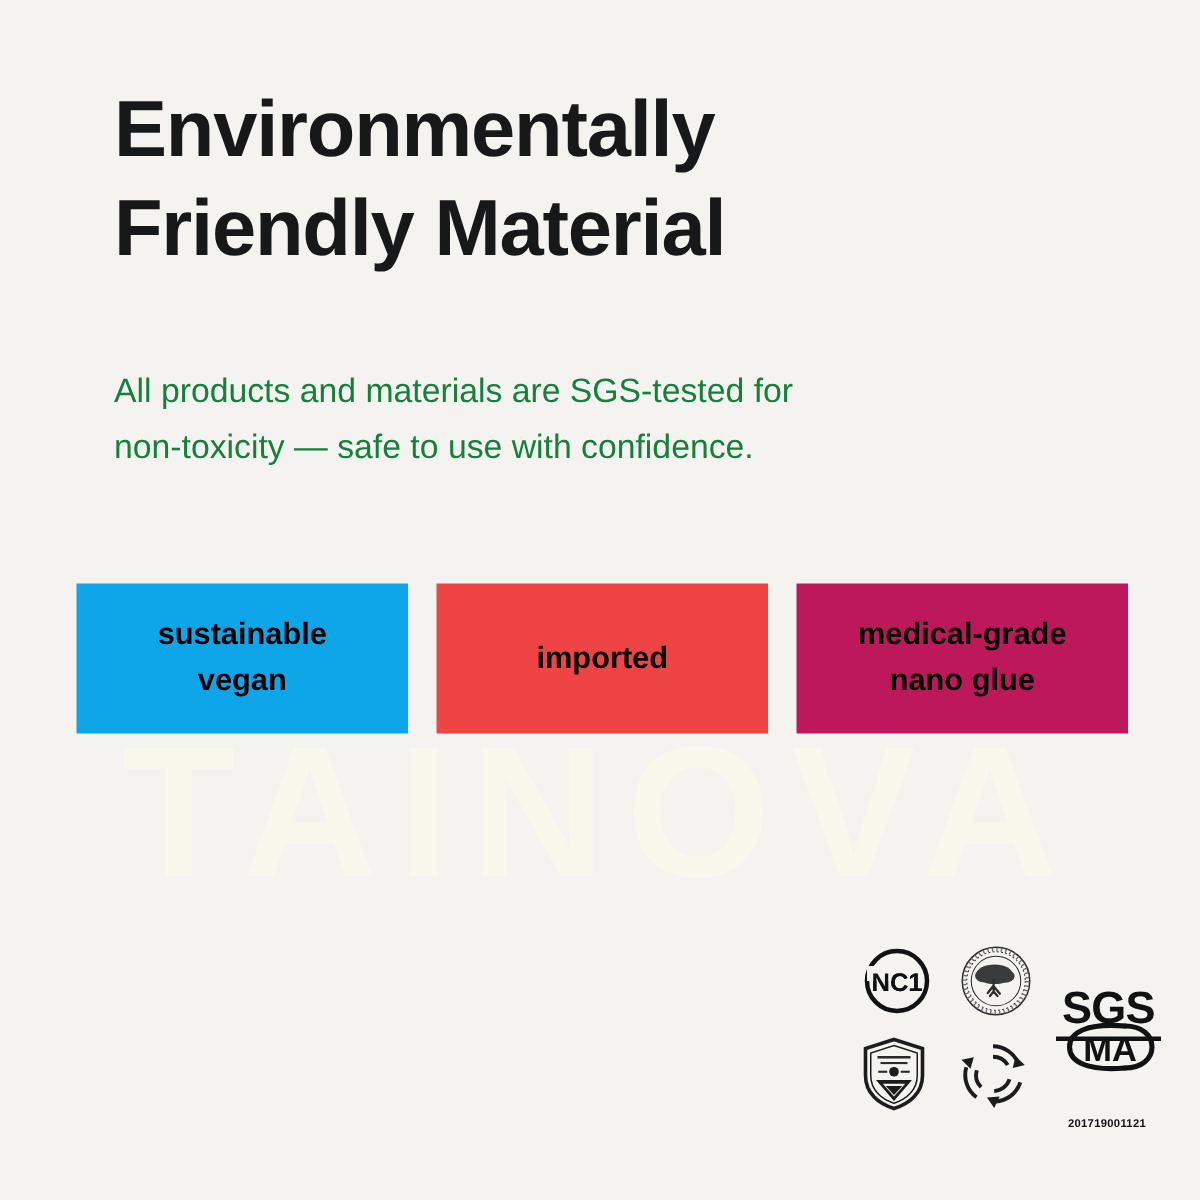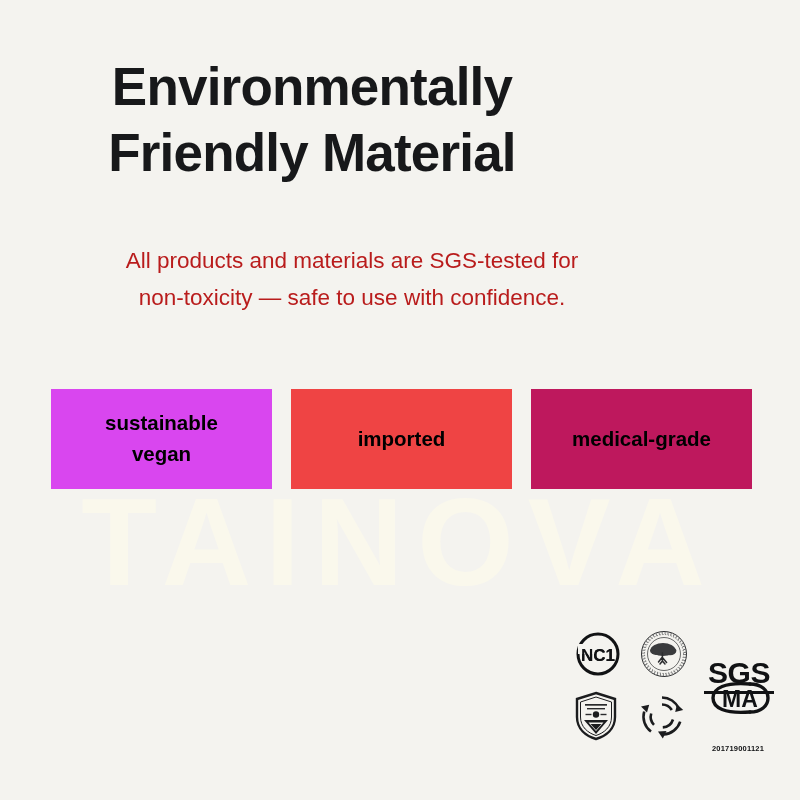--- a/index.html
+++ b/index.html
@@ -39,22 +39,21 @@
     color: #faf8ec;
     user-select: none;
     white-space: nowrap;
     z-index: 0;
   }
 
   
   .content {
     position: relative;
     z-index: 2;
-    padding: 0 52px;
-    text-align: center;
+    padding: 0 76px;
   }
 
   .headline {
     margin-top: 54px;
     font-family: "Liberation Sans", sans-serif;
     font-weight: 700;
     font-size: 53px;
     line-height: 1.24;
     letter-spacing: -0.8px;
     color: #17181a;
@@ -174,40 +173,41 @@
 
   <div class="watermark" style="color: rgb(250, 248, 236);">TAINOVA</div>
 
   <div class="content">
 
     <h1 class="headline" style="color: rgb(23, 24, 26);">
       <span class="hl-line">Environmentally</span>
       <span class="hl-line">Friendly Material</span>
     </h1>
 
-    <p class="subcopy" style="color: #b91c1c;">
+    <p class="subcopy" style="color: #15803d;">
       <span class="sub-line">All products and materials are SGS-tested for</span>
       <span class="sub-line">non-toxicity — safe to use with confidence.</span>
     </p>
 
   </div>
 
   <div class="badges">
 
-    <div class="badge" id="badge-0" style="background: #d946ef; color: rgb(0, 0, 0);">
+    <div class="badge" id="badge-0" style="background: #0ea5e9; color: rgb(0, 0, 0);">
       <span class="bl">sustainable</span>
       <span class="bl">vegan</span>
     </div>
 
     <div class="badge" id="badge-1" style="background: #ef4444; color: rgb(0, 0, 0);">
       <span class="bl">imported</span>
     </div>
 
     <div class="badge" id="badge-2" style="background: #be185d; color: rgb(0, 0, 0);">
       <span class="bl">medical-grade</span>
+      <span class="bl">nano glue</span>
     </div>
 
   </div>
 
   <div class="certs">
 
     <div class="cert-row">
 
       <div class="cert">
         <svg width="48" height="48" viewBox="0 0 48 48">

